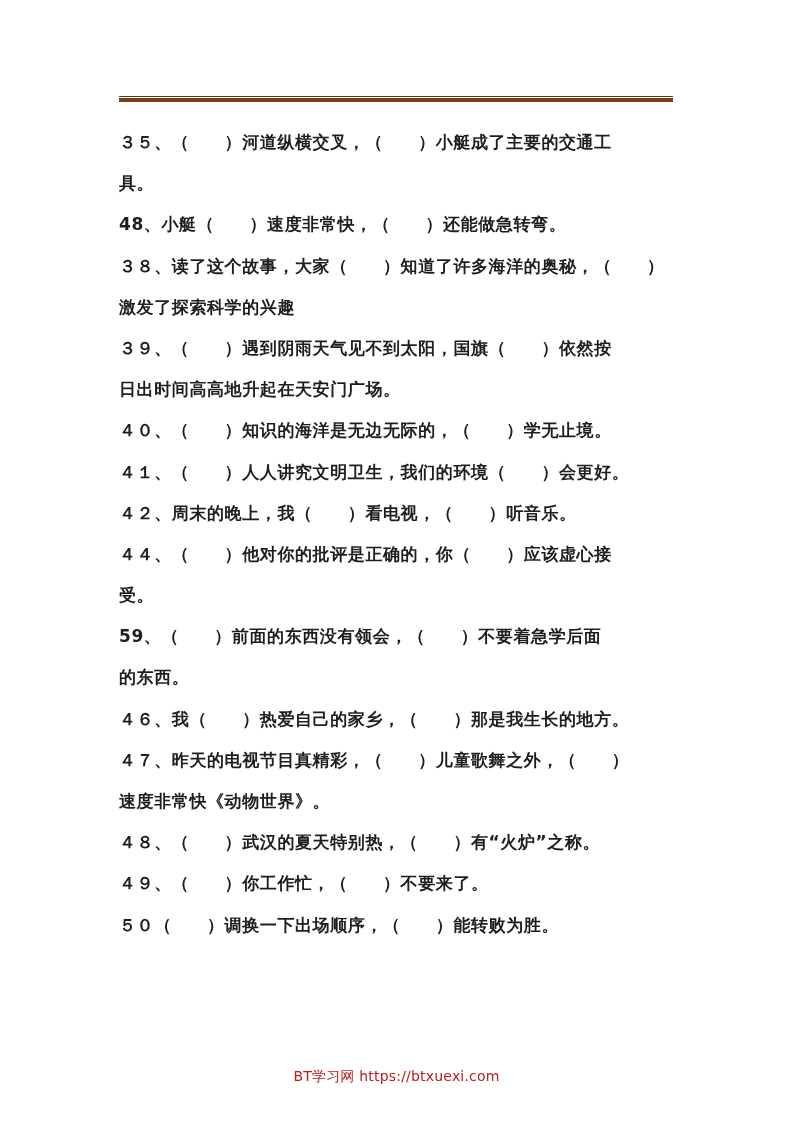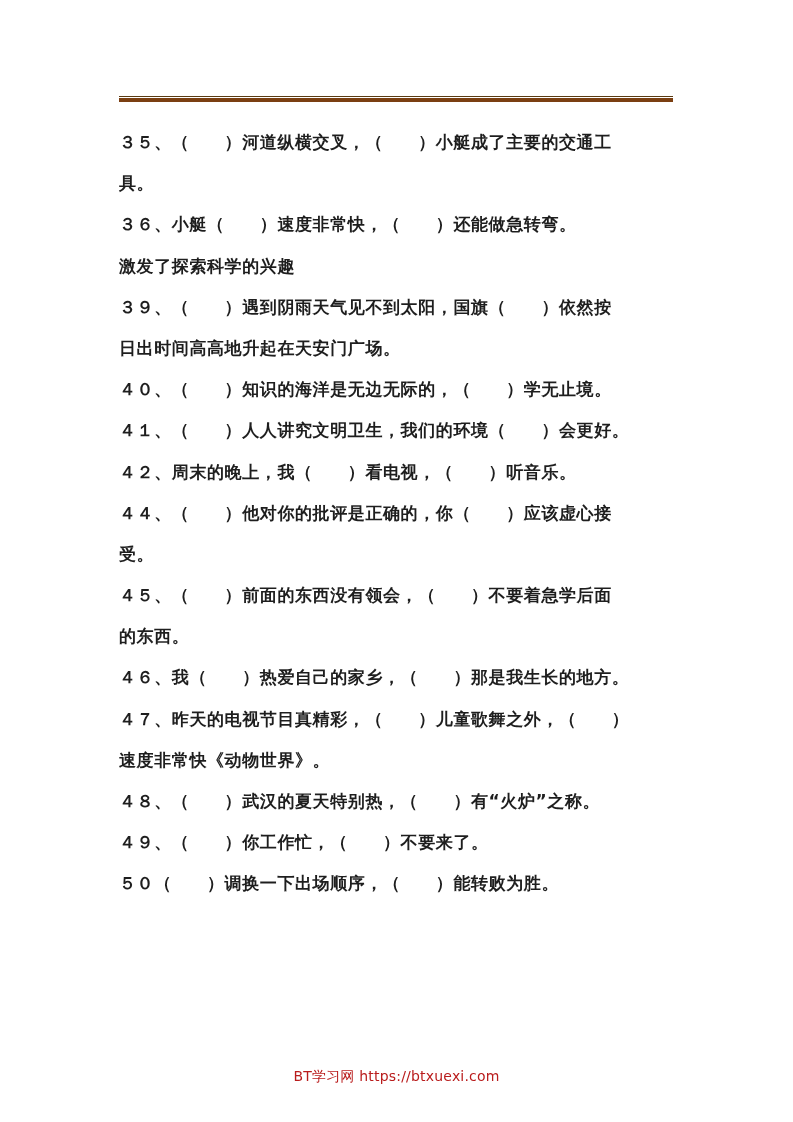--- a/index.html
+++ b/index.html
@@ -78,30 +78,31 @@
 <div class="page">
 
   <div class="header-rule">
     <div class="thin"></div>
     <div class="thick"></div>
   </div>
 
   <div class="content">
     <div class="line">３５、（　　）河道纵横交叉，（　　）小艇成了主要的交通工</div>
     <div class="line">具。</div>
-    <div class="line">３６、小艇（　　）速度非常快，（　　）还能做急转弯。</div>
+    <div class="line">48、小艇（　　）速度非常快，（　　）还能做急转弯。</div>
+    <div class="line">３８、读了这个故事，大家（　　）知道了许多海洋的奥秘，（　　）</div>
     <div class="line">激发了探索科学的兴趣</div>
     <div class="line">３９、（　　）遇到阴雨天气见不到太阳，国旗（　　）依然按</div>
     <div class="line">日出时间高高地升起在天安门广场。</div>
     <div class="line">４０、（　　）知识的海洋是无边无际的，（　　）学无止境。</div>
     <div class="line">４１、（　　）人人讲究文明卫生，我们的环境（　　）会更好。</div>
     <div class="line">４２、周末的晚上，我（　　）看电视，（　　）听音乐。</div>
     <div class="line">４４、（　　）他对你的批评是正确的，你（　　）应该虚心接</div>
     <div class="line">受。</div>
-    <div class="line">４５、（　　）前面的东西没有领会，（　　）不要着急学后面</div>
+    <div class="line">59、（　　）前面的东西没有领会，（　　）不要着急学后面</div>
     <div class="line">的东西。</div>
     <div class="line">４６、我（　　）热爱自己的家乡，（　　）那是我生长的地方。</div>
     <div class="line">４７、昨天的电视节目真精彩，（　　）儿童歌舞之外，（　　）</div>
     <div class="line">速度非常快《动物世界》。</div>
     <div class="line">４８、（　　）武汉的夏天特别热，（　　）有“火炉”之称。</div>
     <div class="line">４９、（　　）你工作忙，（　　）不要来了。</div>
     <div class="line">５０（　　）调换一下出场顺序，（　　）能转败为胜。</div>
   </div>
 
   <div class="footer">BT学习网 https://btxuexi.com</div>

